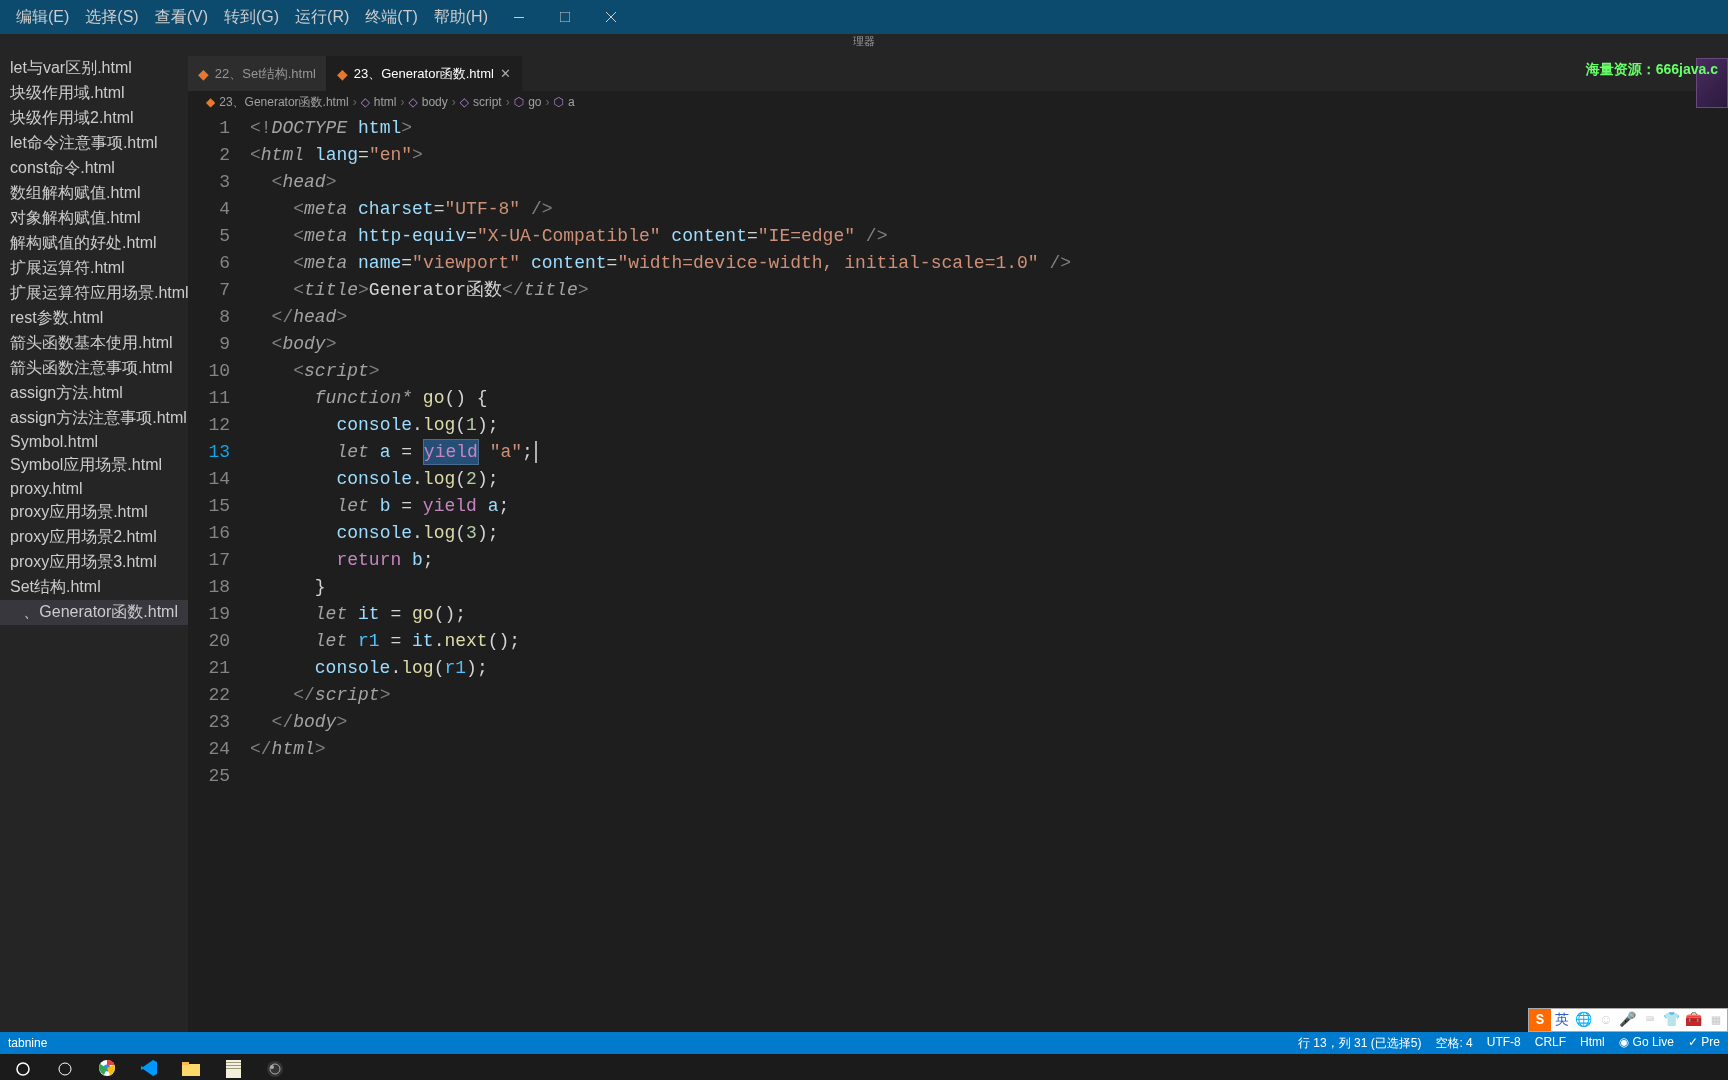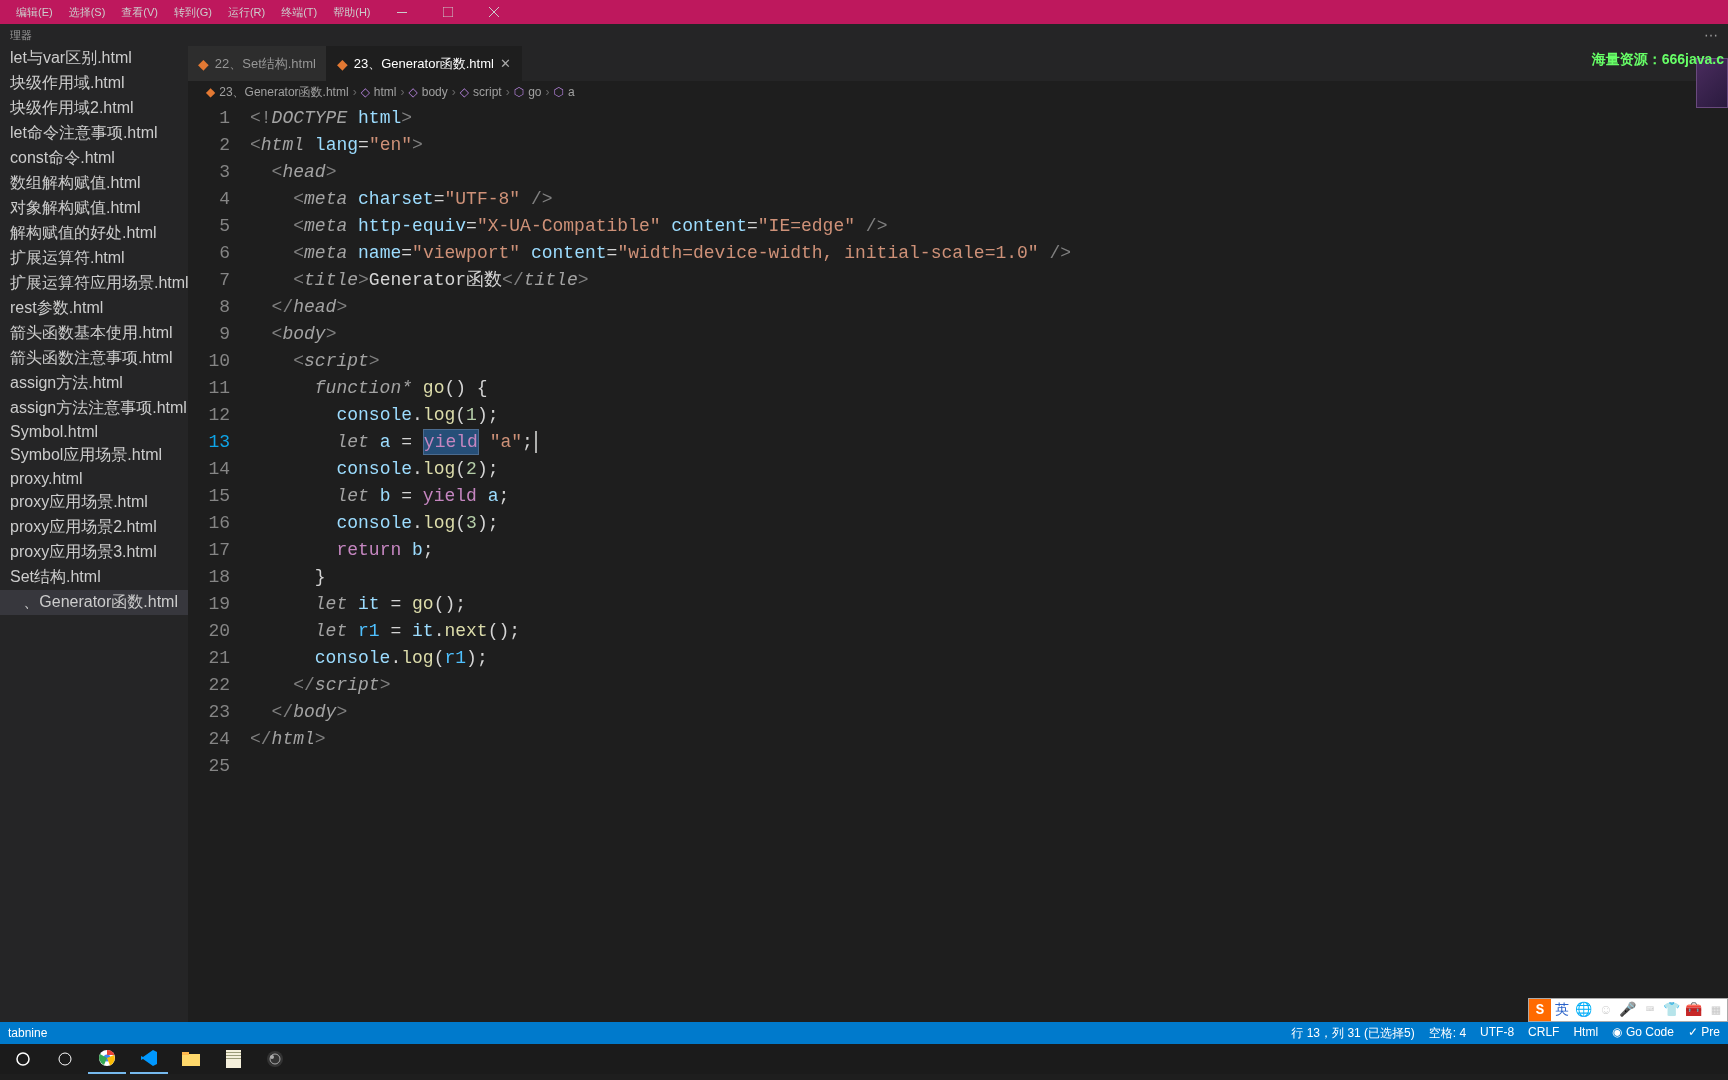--- a/index.html
+++ b/index.html
@@ -1,35 +1,35 @@
 <!DOCTYPE html>
 <html><head>
 <meta charset="utf-8">
 <style>
 * { margin:0; padding:0; box-sizing:border-box; }
 body { font-family:"Segoe UI","Microsoft YaHei",sans-serif; background:#1e1e1e; color:#ccc; font-size:13px; overflow:hidden; width:1728px; height:1080px; }
-.titlebar { height:24px; background:#be185d; display:flex; align-items:center; font-size:11px; color:#ccc; }
+.titlebar { height:34px; background:#0c4a6e; display:flex; align-items:center; font-size:16px; color:#ccc; }
 .menu { display:flex; padding-left:8px; gap:0; }
 .menu-item { padding:4px 8px; cursor:pointer; }
 .wintitle { flex:1; text-align:center; color:#ccc; }
 .wincontrols { display:flex; }
 .winbtn { width:46px; height:30px; display:flex; align-items:center; justify-content:center; cursor:pointer; }
-.topbar2 { height:22px; background:#252526; display:flex; align-items:center; justify-content:space-between; padding:0 10px; font-size:11px; color:#999; }
+.topbar2 { height:22px; background:#252526; display:flex; align-items:center; justify-content:space-between; padding:0 10px; font-size:11px; color:#999;flex-direction:column; }
 .gear { font-size:14px; }
 .main { display:flex; height:calc(100% - 30px - 22px - 22px - 30px); }
 .sidebar { width:188px; background:#252526; overflow:hidden; }
 .file-list .file-item { padding:2px 10px; font-size:16px; color:#ccc; cursor:pointer; white-space:nowrap; }
 .file-list .file-item.active { background:#37373d;text-align:right; }
 .editor-area { flex:1; background:#1e1e1e; display:flex; flex-direction:column; position:relative; }
 .tabs { height:35px; background:#252526; display:flex; align-items:stretch; }
 .tab { display:flex; align-items:center; padding:0 10px; gap:6px; background:#2d2d2d; color:#969696; font-size:13px; cursor:pointer; border-right:1px solid #1e1e1e; }
 .tab.active { background:#1e1e1e; color:#fff; }
 .tab .html-icon { color:#e37933; font-size:14px; }
 .tab .close { color:#aaa; font-size:13px; }
-.promo { position:absolute; right:4px; top:5px; color:#67ff67; font-size:14px; font-weight:bold; z-index:10; white-space:nowrap; }
+.promo { position:absolute; right:10px; top:5px; color:#67ff67; font-size:14px; font-weight:bold; z-index:10; white-space:nowrap; }
 .breadcrumb { height:22px; display:flex; align-items:center; padding-left:18px; font-size:12px; color:#a0a0a0; gap:4px; }
 .breadcrumb .sep { color:#666; }
 .breadcrumb .crumb-icon { color:#e37933; }
 .breadcrumb .crumb-icon2 { color:#b180d7; }
 .code-area { flex:1; display:flex; font-family:Consolas,"Courier New",monospace; font-size:18px; line-height:27px; overflow:hidden; position:relative; }
 .gutter { width:62px; text-align:right; padding-right:20px; color:#858585; user-select:none; padding-top:2px; }
 .gutter .ln { height:27px; }
 .gutter .ln.active { color:#0ea5e9; }
 .code { flex:1; white-space:pre; padding-top:2px; color:#d4d4d4; position:relative; }
 .p-gray { color:#808080; }
@@ -227,21 +227,21 @@
 <div class="statusbar">
   <div class="left">
       <span>tabnine</span>
     </div>
   <div class="right">
       <span>行 13，列 31 (已选择5)</span>
       <span>空格: 4</span>
       <span>UTF-8</span>
       <span>CRLF</span>
       <span>Html</span>
-      <span>◉ Go Code</span>
+      <span>◉ Go Live</span>
       <span>✓ Pre</span>
     </div>
 </div>
 
 <div class="taskbar">
   <div class="tbbtn">
     <svg width="16" height="16" viewBox="0 0 16 16">
         <circle cx="8" cy="8" r="6" fill="none" stroke="#fff" stroke-width="1.5"></circle>
       </svg>
   </div>

